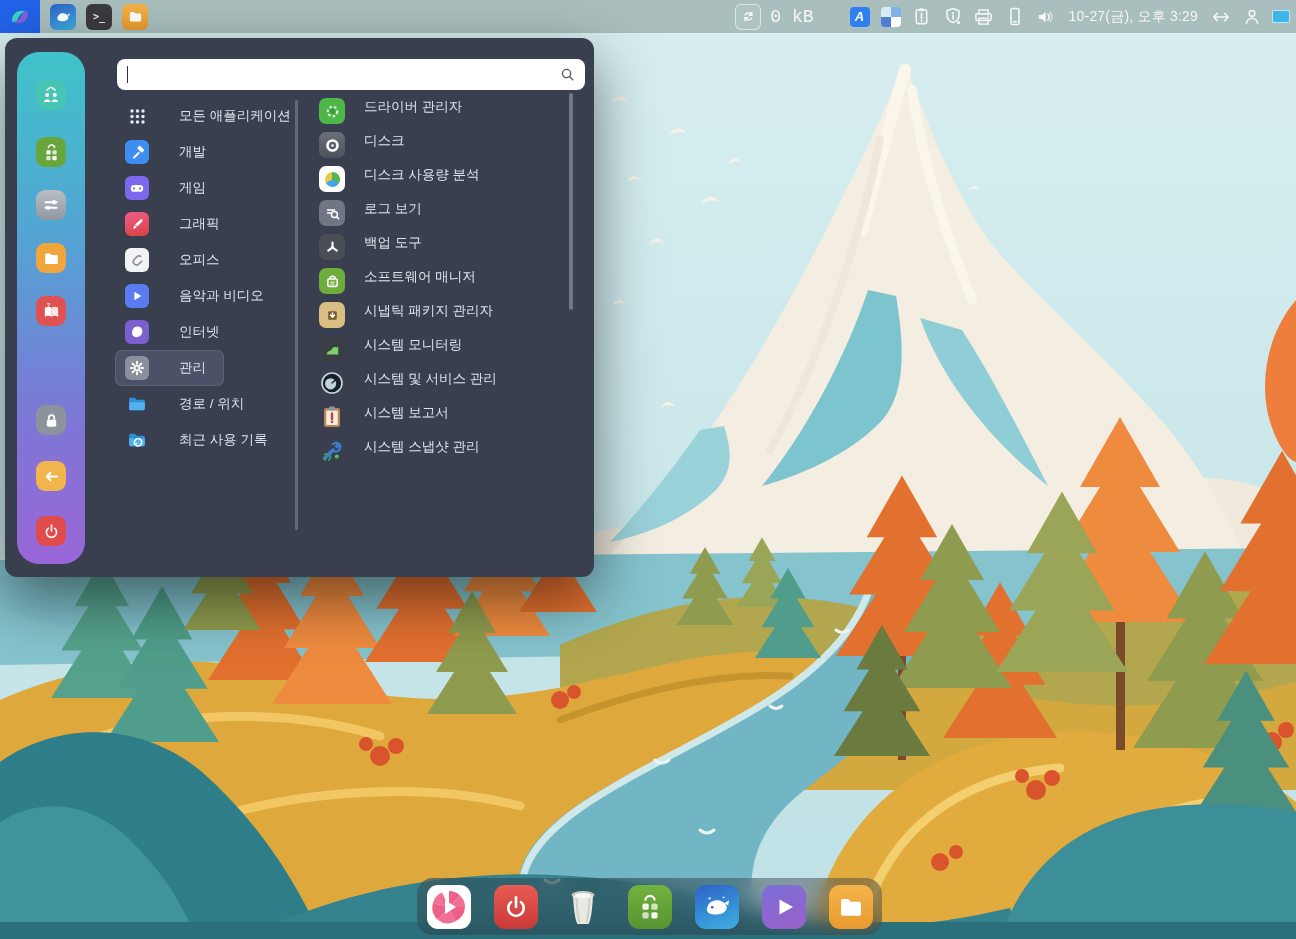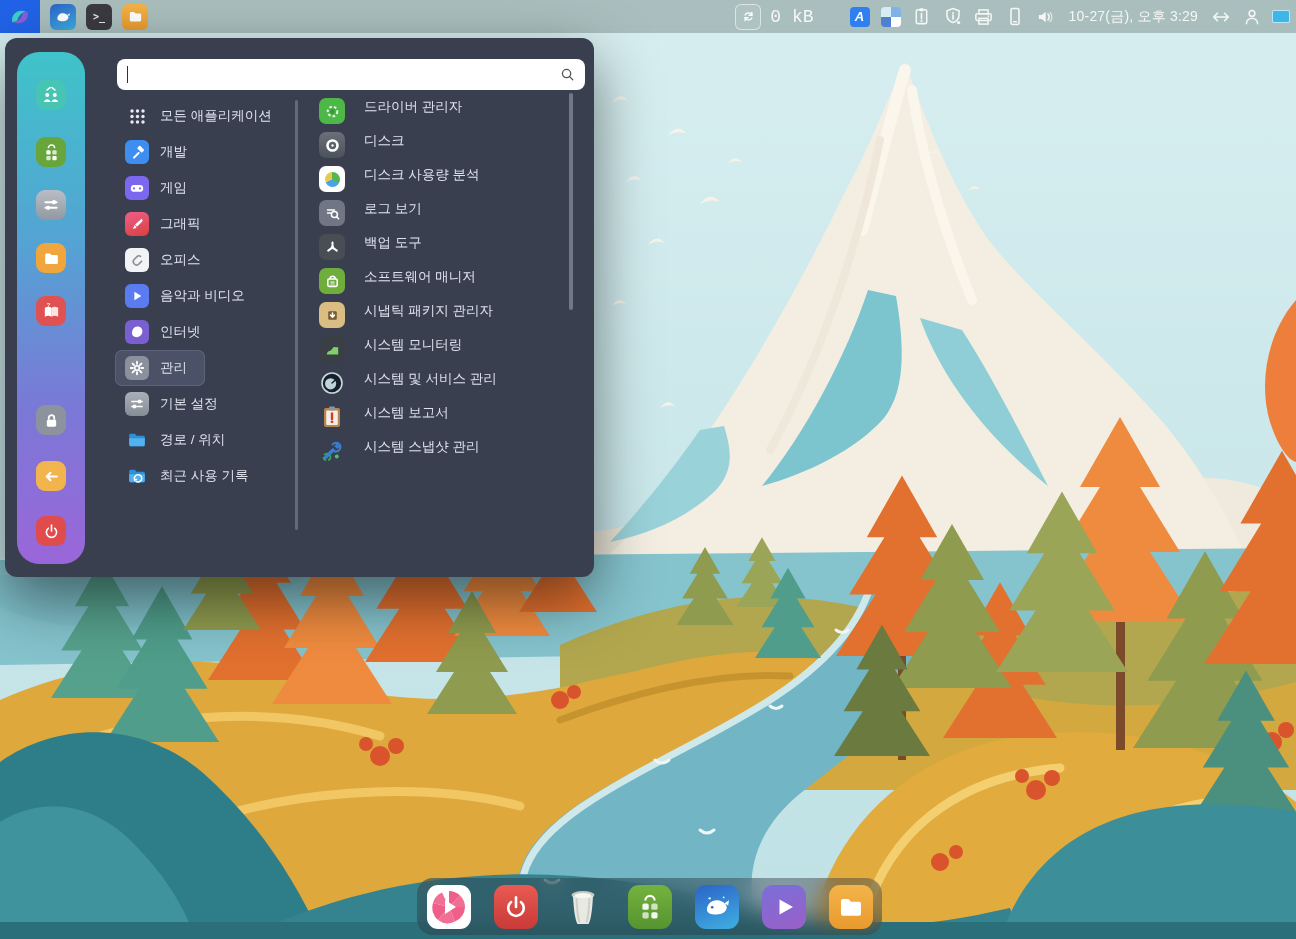--- a/index.html
+++ b/index.html
@@ -33,21 +33,21 @@
           color:#dde2ec; }
   .sidebar { position:absolute; left:12px; top:14px; width:68px; height:512px; border-radius:22px;
              background:linear-gradient(180deg,#3fc3c9 0%,#55a2d4 38%,#7b78d6 70%,#9a66d9 100%); }
   .side-ic { position:absolute; left:19px; width:30px; height:30px; border-radius:9px;
              display:flex; align-items:center; justify-content:center; }
   .search { position:absolute; left:112px; top:21px; width:468px; height:31px; background:#fff;
             border-radius:8px; display:flex; align-items:center; padding:0 10px; }
   .search input { flex:1; border:none; outline:none; font-size:14px; background:transparent; color:#222;
                   border-left:1.5px solid #333; height:17px; padding-left:2px; }
   .cats { position:absolute; left:110px; top:60px; width:196px; }
-  .cat-row { display:inline-flex; align-items:center; gap:11px; height:36px; padding:0 18px 0 10px;
+  .cat-row { display:inline-flex; align-items:center; gap:30px; height:36px; padding:0 18px 0 10px;
              border-radius:7px; cursor:default; min-width:0; white-space:nowrap; }
   .cat-row.selected { background:#4b5166; box-shadow:inset 0 0 0 1px #5c6378; }
   .cats > div { display:block; }
   .lbl { font-size:13.5px; color:#dde2ec; }
   .divider { position:absolute; left:290px; top:62px; width:3px; height:430px; border-radius:2px;
              background:rgba(150,156,172,.45); }
   .apps { position:absolute; left:314px; top:60px; width:252px; }
   .app-row { display:flex; gap:19px; height:34px; white-space:nowrap; }
   .menu-scroll { position:absolute; left:564px; top:55px; width:4px; height:217px; border-radius:2px;
                  background:rgba(160,166,182,.55); }
@@ -500,33 +500,20 @@
                   <path d="M3.6 3.6 l1.4 1.4"></path>
                   <path d="M11 11 l1.4 1.4"></path>
                   <path d="M12.4 3.6 L11 5"></path>
                   <path d="M5 11 l-1.4 1.4"></path>
                 </g>
               </svg>
             </span>
       <span class="lbl">관리</span>
     </div></div>
     <div><div class="cat-row">
-      <span class="tile" style="background:linear-gradient(180deg,#aab0b8,#868c96);">
-              <svg width="16" height="16" viewBox="0 0 16 16">
-                <g stroke="#fff" stroke-width="1.7" stroke-linecap="round">
-                  <path d="M3 5.5 h10"></path>
-                  <path d="M3 10.5 h10"></path>
-                </g>
-                <circle cx="10.6" cy="5.5" r="1.9" fill="#fff"></circle>
-                <circle cx="5.4" cy="10.5" r="1.9" fill="#fff"></circle>
-              </svg>
-            </span>
-      <span class="lbl">기본 설정</span>
-    </div></div>
-    <div><div class="cat-row">
       <span class="tile">
               <svg width="22" height="22" viewBox="0 0 24 24">
                 <path d="M3.5 6.8 a1.5 1.5 0 0 1 1.5 -1.5 h4.6 l2 2.1 h7.4 a1.5 1.5 0 0 1 1.5 1.5 v8.6 a1.5 1.5 0 0 1 -1.5 1.5 H5 a1.5 1.5 0 0 1 -1.5 -1.5 Z" fill="#2f8fd8"></path>
                 <path d="M3.5 10 h17 v7 a1.5 1.5 0 0 1 -1.5 1.5 H5 A1.5 1.5 0 0 1 3.5 17 Z" fill="#53b2ee"></path>
               </svg>
             </span>
       <span class="lbl">경로 / 위치</span>
     </div></div>
     <div><div class="cat-row">
       <span class="tile">

